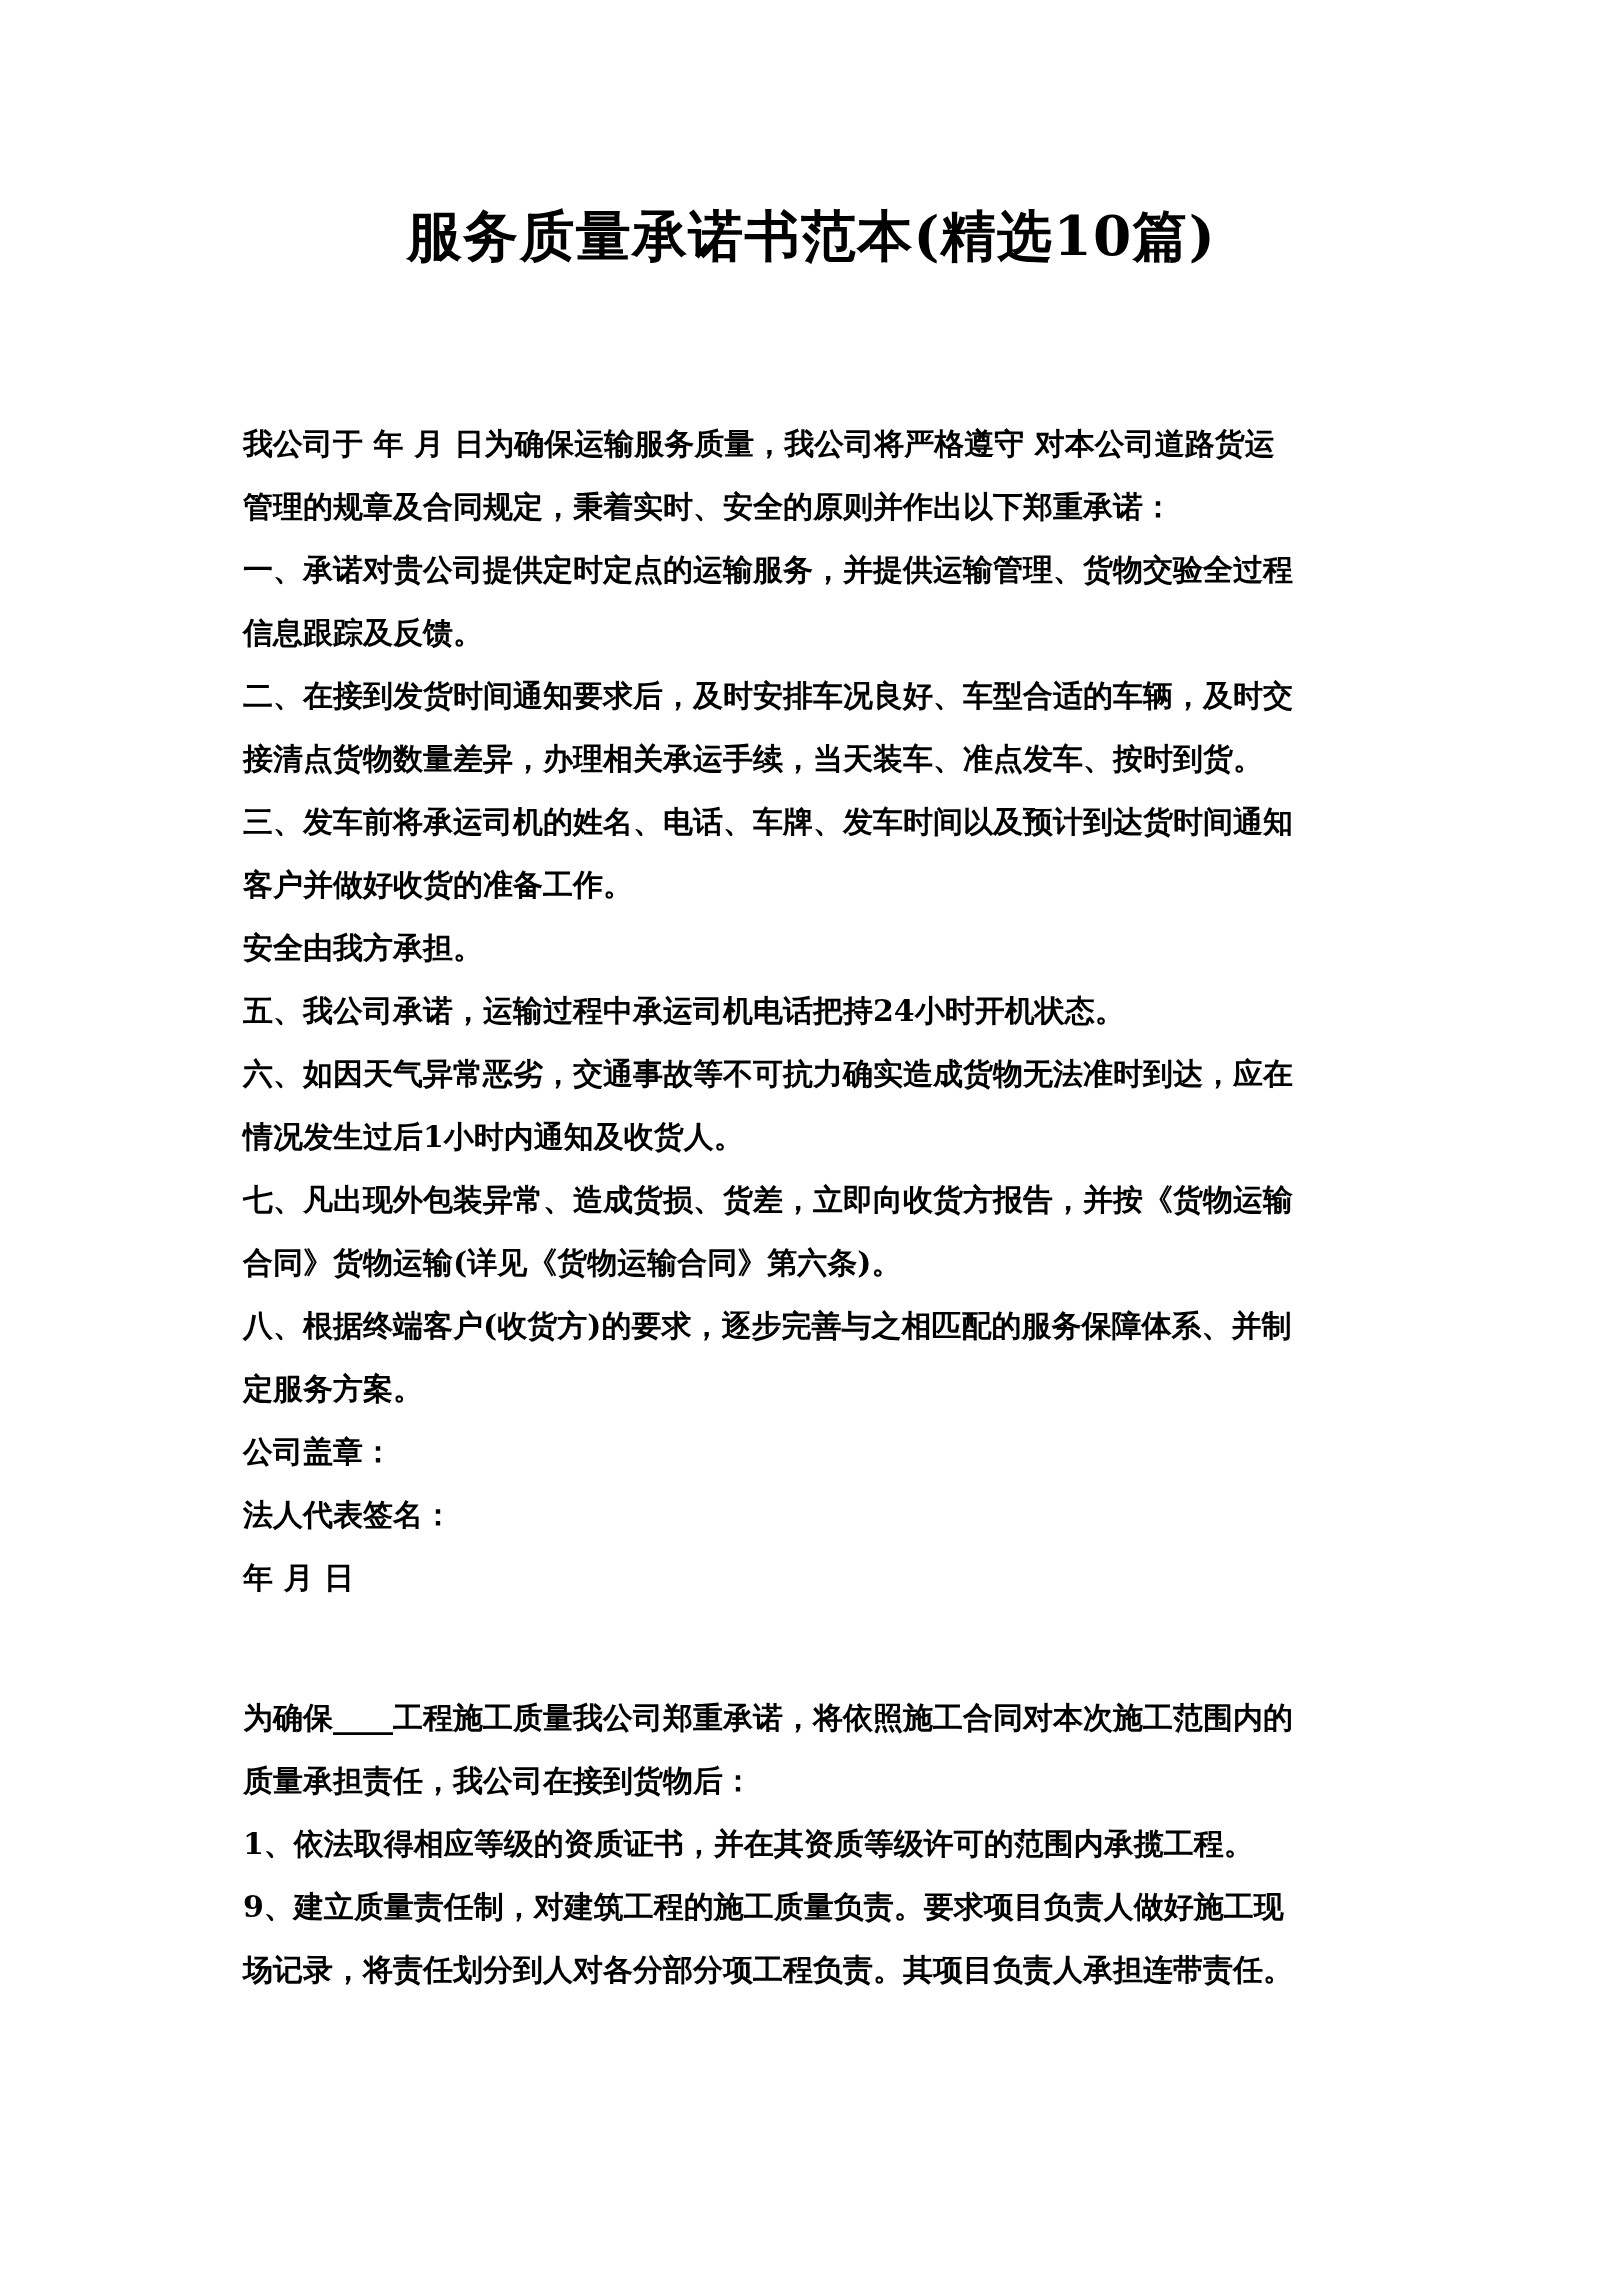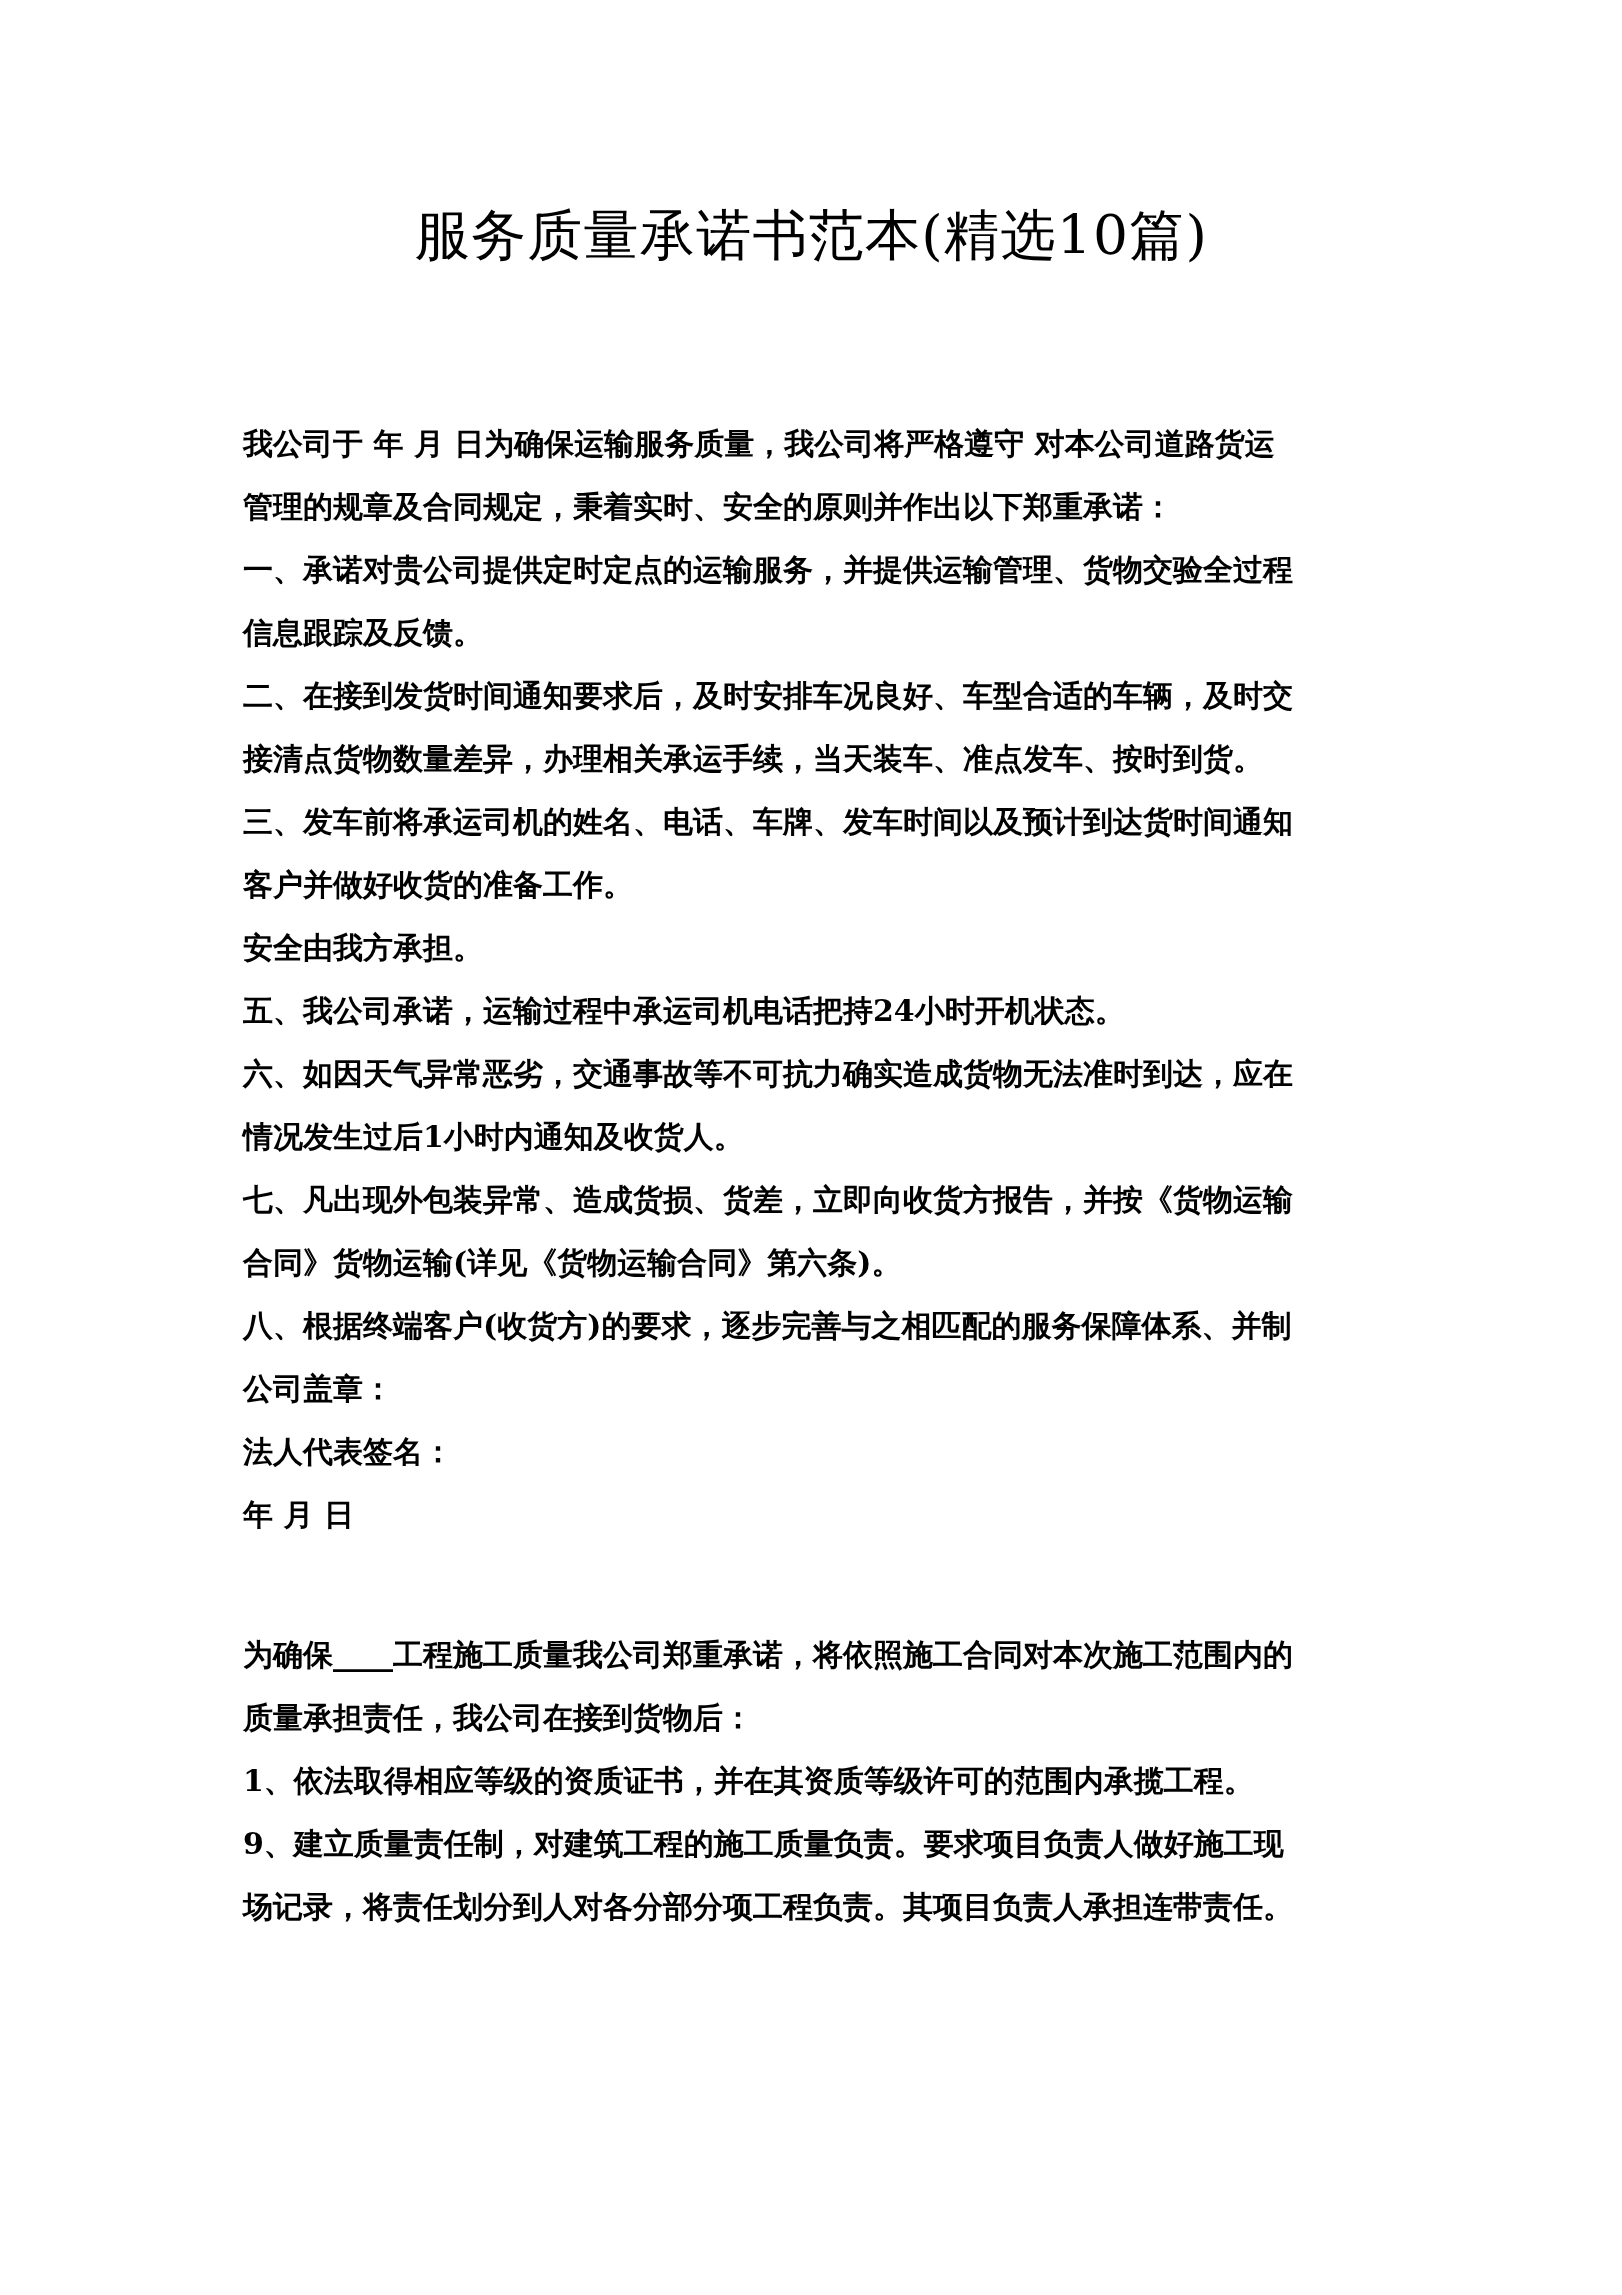--- a/index.html
+++ b/index.html
@@ -5,20 +5,21 @@
   html, body { margin: 0; padding: 0; background: #ffffff; }
   body {
     width: 1623px; height: 2295px; position: relative; overflow: hidden;
     font-family: "DejaVu Serif", "Liberation Serif", serif;
     color: #000;
   }
   .title {
     position: absolute; top: 196px; left: 0; width: 1623px;
     text-align: center; font-size: 55px; letter-spacing: 1.3px;
     line-height: 79px;
+    font-weight: bold;
   }
   .body {
     position: absolute; left: 243px; top: 412px; width: 1139px;
     font-size: 30px; line-height: 63px;
   }
   .line { white-space: nowrap; height: 63px; display:block;font-weight:bold; }
   .gap { height: 77px; }
 </style>
 </head>
 <body>
@@ -35,20 +36,21 @@
     <span class="line">接清点货物数量差异，办理相关承运手续，当天装车、准点发车、按时到货。</span>
     <span class="line">三、发车前将承运司机的姓名、电话、车牌、发车时间以及预计到达货时间通知</span>
     <span class="line">客户并做好收货的准备工作。</span>
     <span class="line">安全由我方承担。</span>
     <span class="line">五、我公司承诺，运输过程中承运司机电话把持24小时开机状态。</span>
     <span class="line">六、如因天气异常恶劣，交通事故等不可抗力确实造成货物无法准时到达，应在</span>
     <span class="line">情况发生过后1小时内通知及收货人。</span>
     <span class="line">七、凡出现外包装异常、造成货损、货差，立即向收货方报告，并按《货物运输</span>
     <span class="line">合同》货物运输(详见《货物运输合同》第六条)。</span>
     <span class="line">八、根据终端客户(收货方)的要求，逐步完善与之相匹配的服务保障体系、并制</span>
+    <span class="line">定服务方案。</span>
     <span class="line">公司盖章：</span>
     <span class="line">法人代表签名：</span>
     <span class="line">年 月 日</span>
   </div>
   <div class="gap"></div>
   <div>
     <span class="line">为确保____工程施工质量我公司郑重承诺，将依照施工合同对本次施工范围内的</span>
     <span class="line">质量承担责任，我公司在接到货物后：</span>
     <span class="line">1、依法取得相应等级的资质证书，并在其资质等级许可的范围内承揽工程。</span>
     <span class="line">9、建立质量责任制，对建筑工程的施工质量负责。要求项目负责人做好施工现</span>

